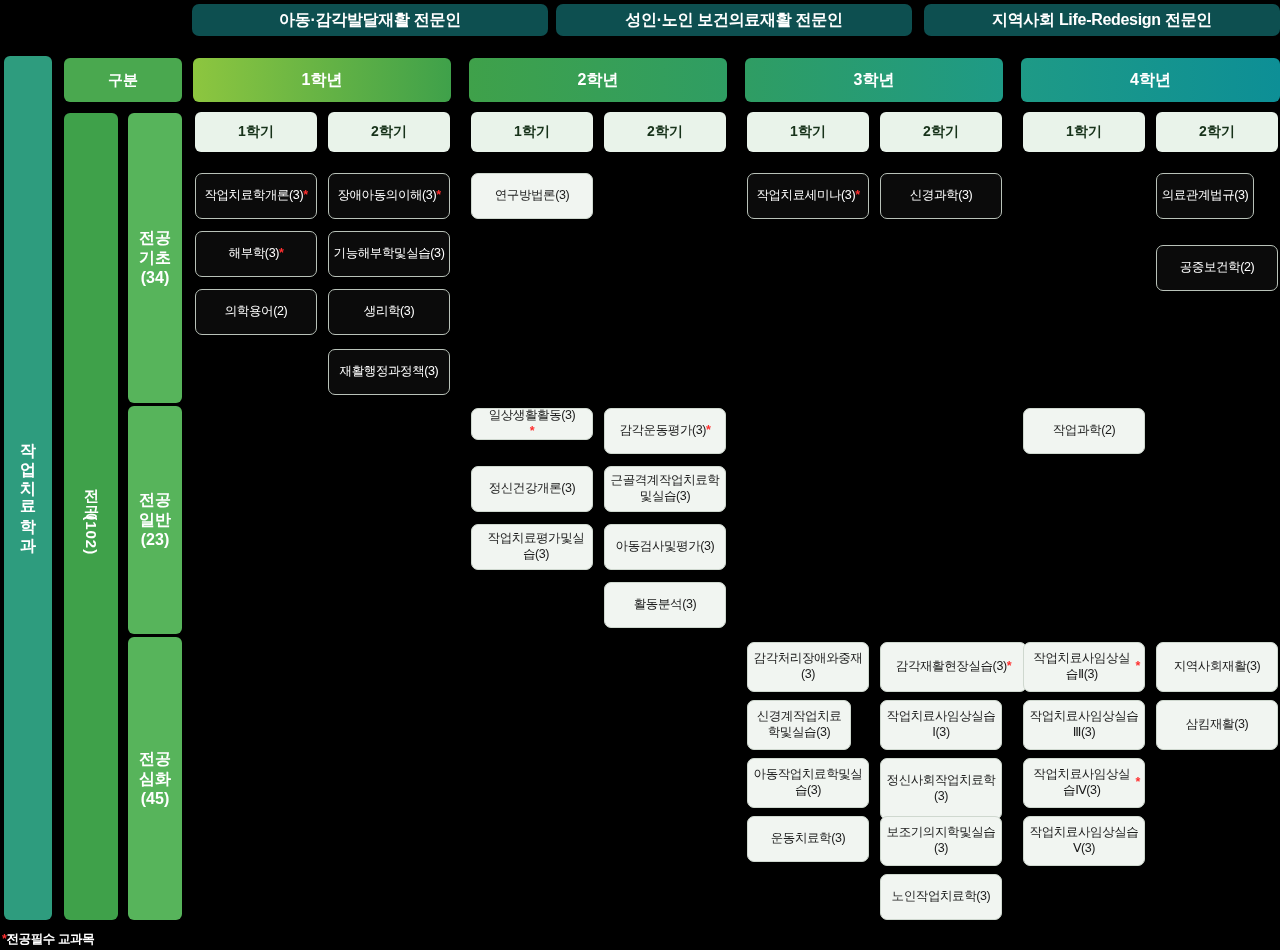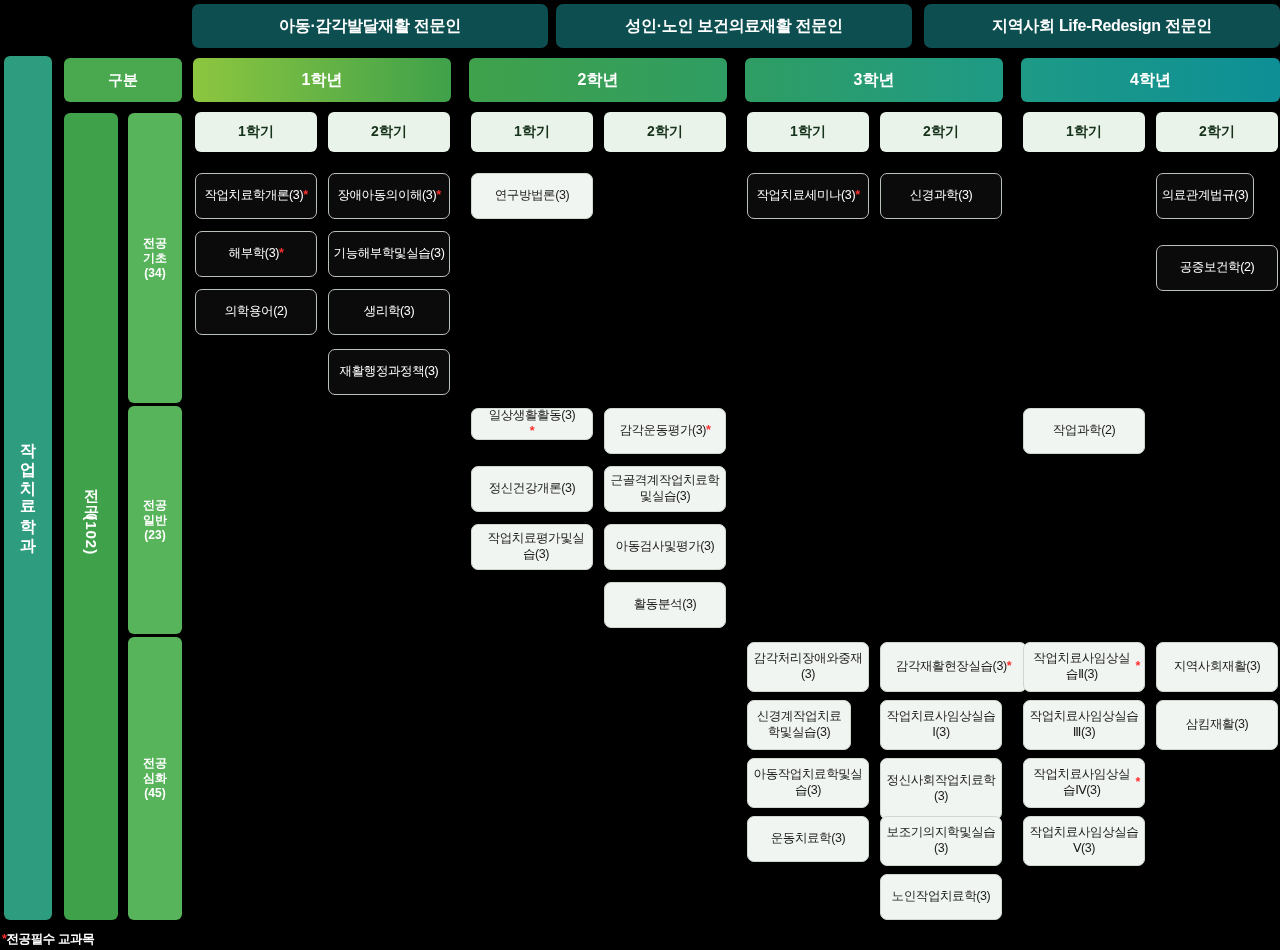--- a/index.html
+++ b/index.html
@@ -9,21 +9,21 @@
     width: 1280px; height: 950px;
     font-family: "Liberation Sans", "DejaVu Sans", sans-serif;
     overflow: hidden;
   }
   #root { position: relative; width: 1280px; height: 950px; background: #000; }
 
   .abs { position: absolute; }
 
   
   .track {
-    height: 44px;
+    height: 32px;
     border-radius: 7px;
     background: #0d4f50;
     color: #ffffff;
     font-size: 16px;
     font-weight: bold;
     display: flex; align-items: center; justify-content: center;
     letter-spacing: -0.3px;
   }
 
   
@@ -67,21 +67,21 @@
     letter-spacing: 3px;
   }
   .vlabel.major {
     background: #3fa14a;
     font-size: 15px;
     writing-mode: vertical-rl;
     letter-spacing: 1px;
   }
   .vlabel.cat {
     background: #57b45b;
-    font-size: 12px;
+    font-size: 16px;
     letter-spacing: 0px;
   }
   .vlabel.cat span { display: block; }
 
   
   .course {
     border-radius: 7px;
     background: #f1f5f1;
     border: 1px solid #cfd8cf;
     color: #1a1a1a;

